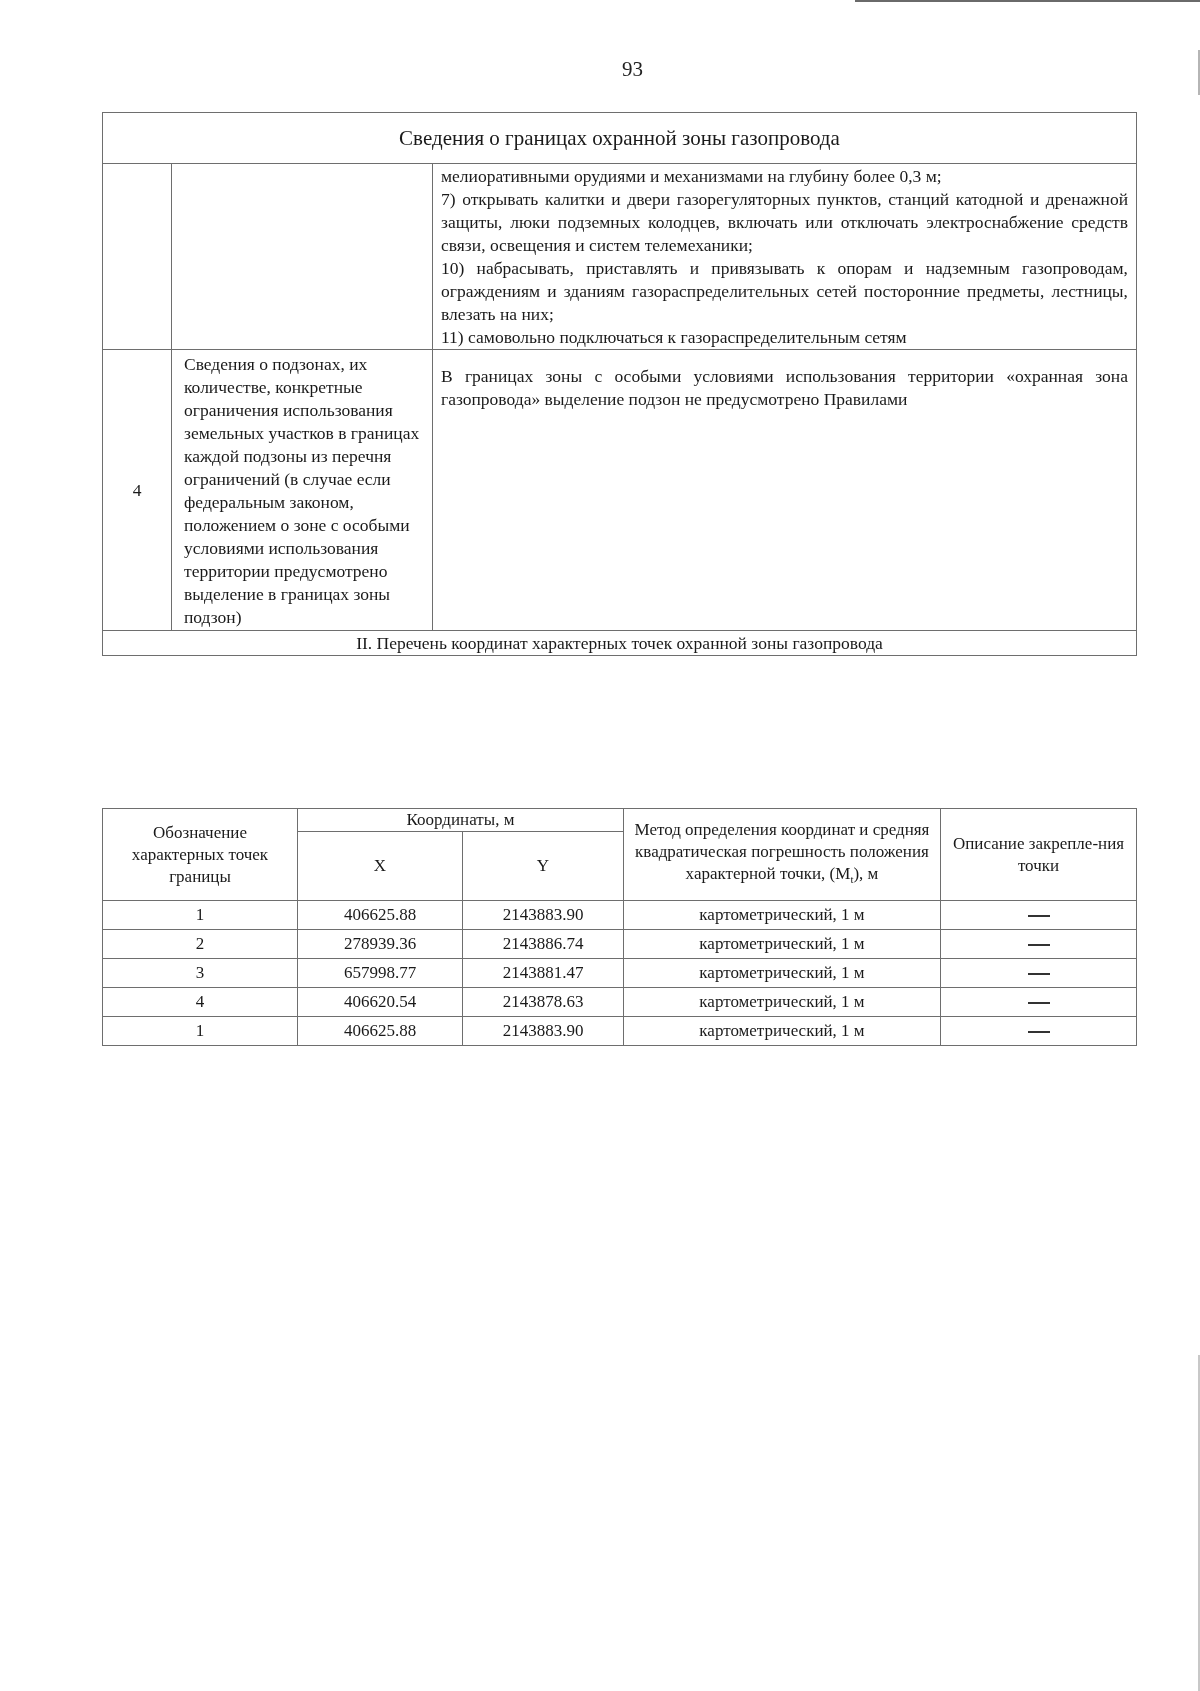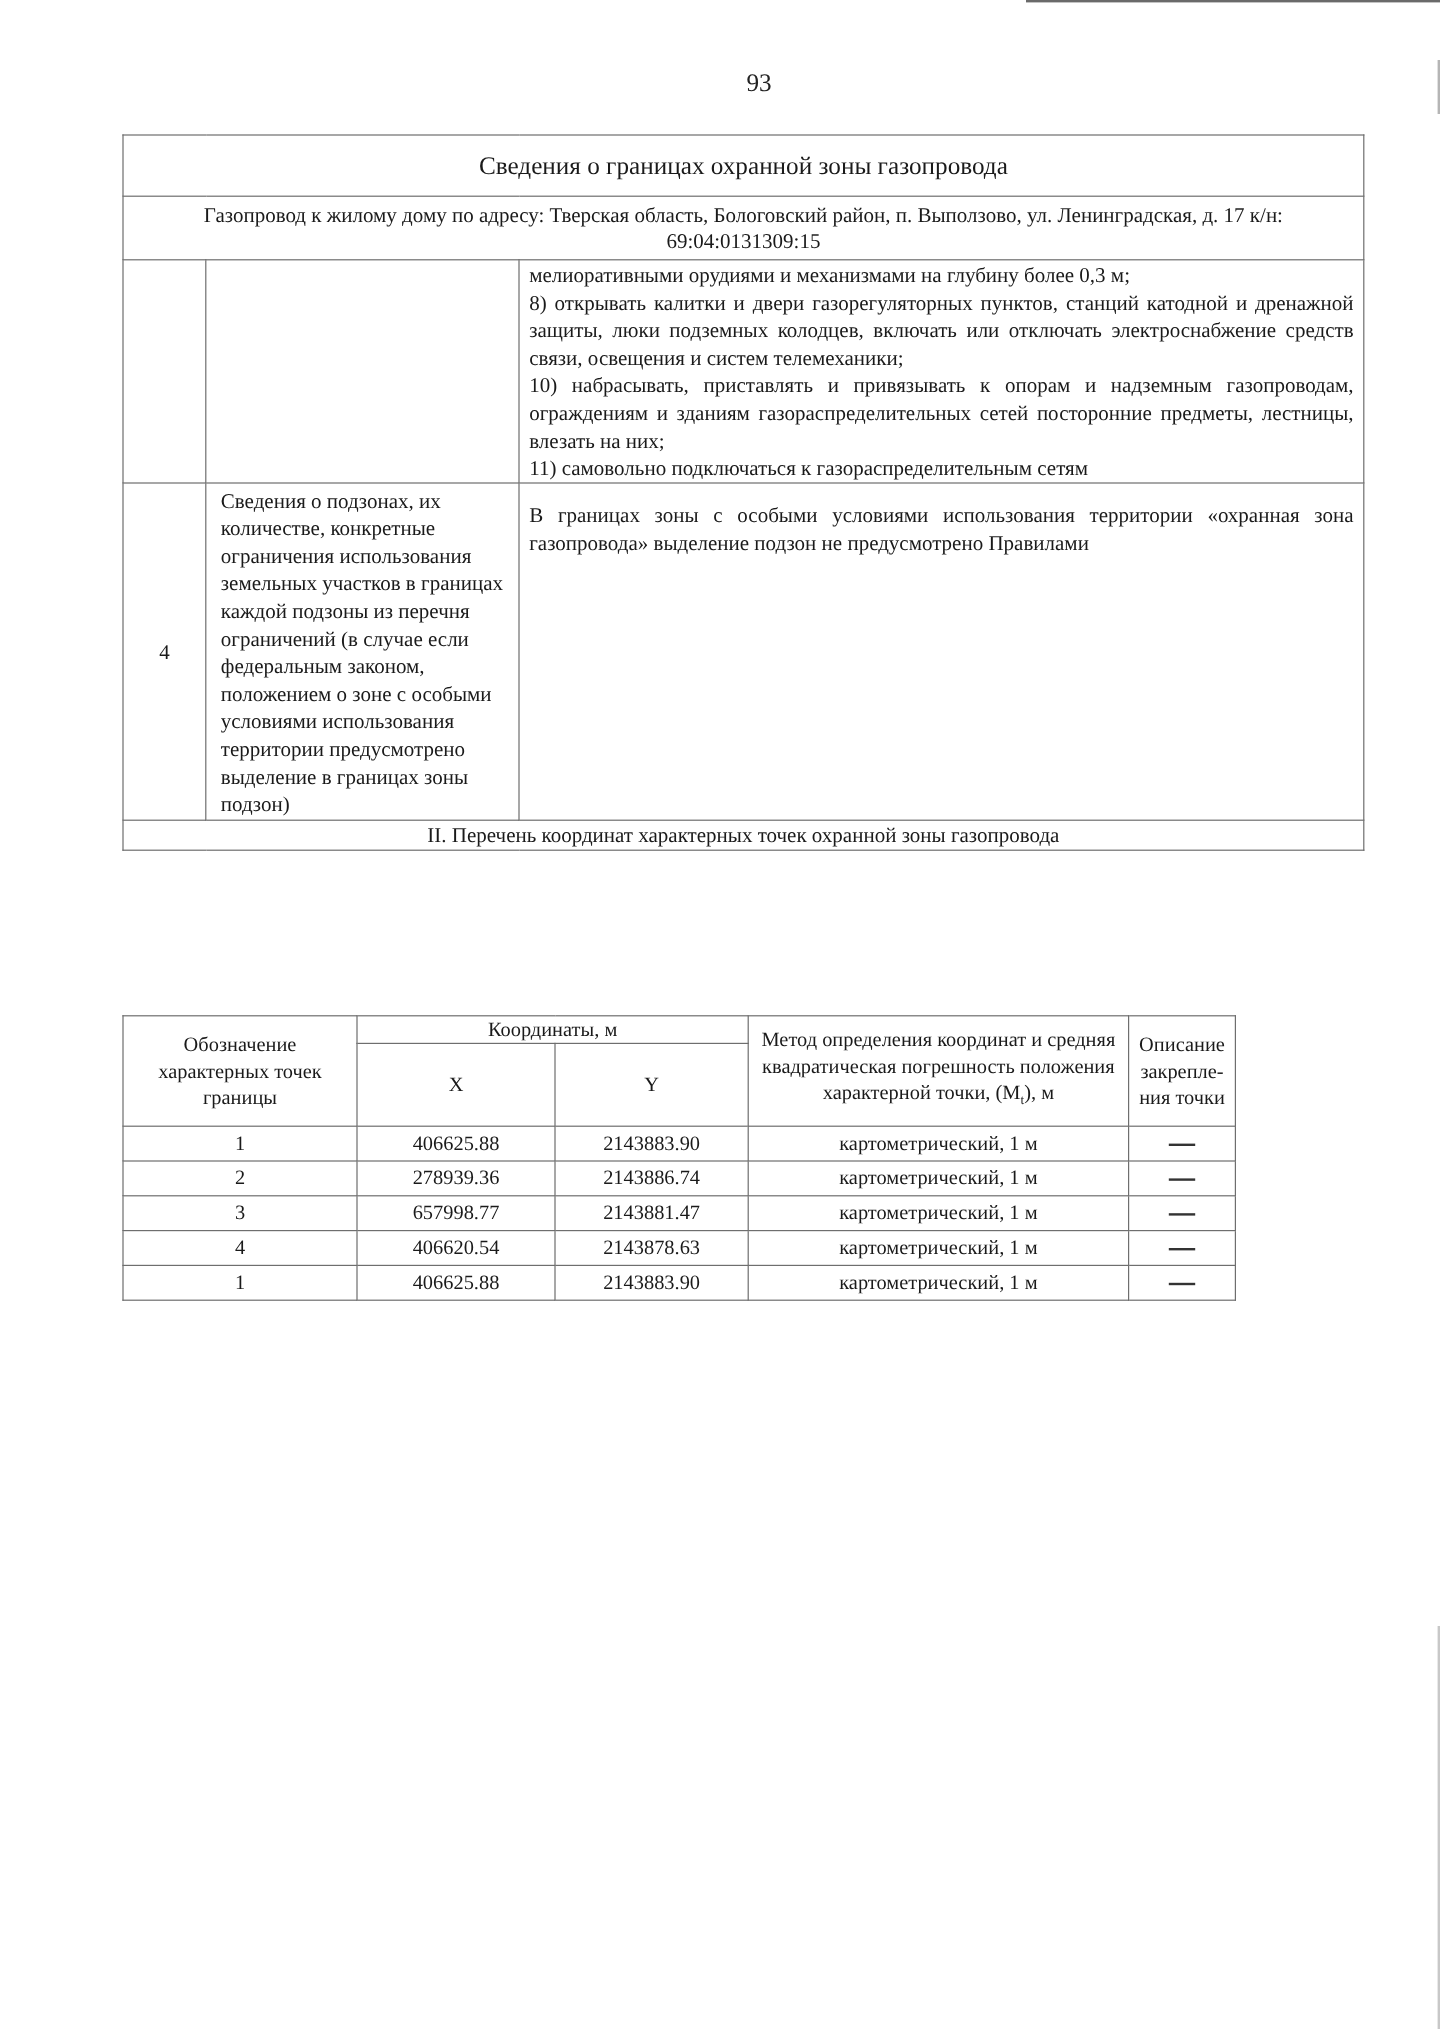--- a/index.html
+++ b/index.html
@@ -97,22 +97,22 @@
       height: 24px;
       vertical-align: middle !important;
     }
     .left-cell {
       height: 40px;
       vertical-align: middle !important;
     }
     .coords {
       position: absolute;
       left: 102px;
-      top: 846px;
-      width: 928px;
+      top: 808px;
+      width: 1035px;
       border-collapse: collapse;
       font-size: 17px;
       line-height: 22px;
     }
     .coords td {
       border: 1.6px solid #6e6e6e;
       text-align: center;
       vertical-align: middle;
       padding: 0 6px;
     }
@@ -139,28 +139,25 @@
 <div class="scan-edge-right2"></div>
 
 <div class="page-number">93</div>
 
 <table class="doc">
   <tbody>
       <tr>
     <td colspan="3" class="title-cell">Сведения о границах охранной зоны газопровода</td>
   </tr>
   <tr>
-    <td colspan="3" class="address-cell">Газопровод к жилому дому по адресу: Тверская область, Бологовский район, п. Выползово, ул. Ленинградская, д. 17 к/н: 69:04:0131309:15</td>
-  </tr>
-  <tr>
     <td class="num-cell" style="height:180px;"></td>
     <td class="label-cell"></td>
     <td class="justify" style="padding-top:1px;">
       <p>мелиоративными орудиями и механизмами на глубину более 0,3 м;</p>
-      <p>8) открывать калитки и двери газорегуляторных пунктов, станций катодной и дренажной защиты, люки подземных колодцев, включать или отключать электроснабжение средств связи, освещения и систем телемеханики;</p>
+      <p>7) открывать калитки и двери газорегуляторных пунктов, станций катодной и дренажной защиты, люки подземных колодцев, включать или отключать электроснабжение средств связи, освещения и систем телемеханики;</p>
       <p>10) набрасывать, приставлять и привязывать к опорам и надземным газопроводам, ограждениям и зданиям газораспределительных сетей посторонние предметы, лестницы, влезать на них;</p>
       <p>11) самовольно подключаться к газораспределительным сетям</p>
     </td>
   </tr>
   <tr>
     <td class="num-cell">4</td>
     <td class="label-cell" style="padding-top:3px; padding-bottom:1px;">Сведения о подзонах, их количестве, конкретные ограничения использования земельных участков в границах каждой подзоны из перечня ограничений (в случае если федеральным законом, положением о зоне с особыми условиями использования территории предусмотрено выделение в границах зоны подзон)</td>
     <td class="justify" style="padding-top:15px;">
       <p>В границах зоны с особыми условиями использования территории «охранная зона газопровода» выделение подзон не предусмотрено Правилами</p>
     </td>

